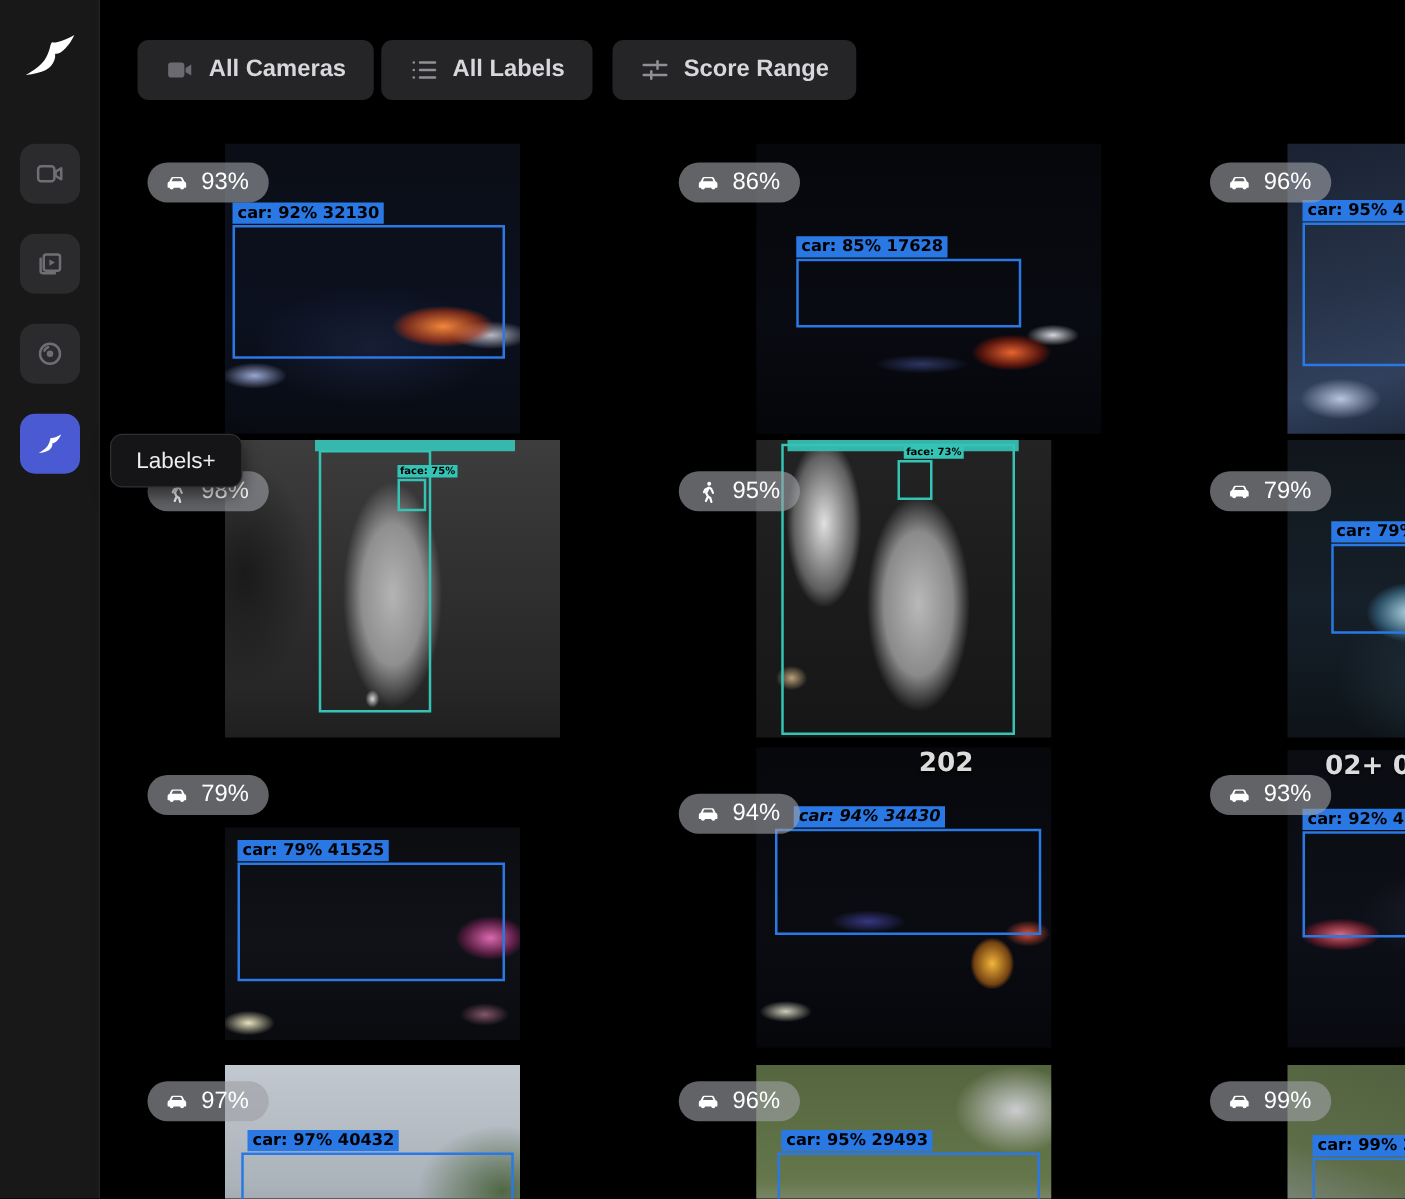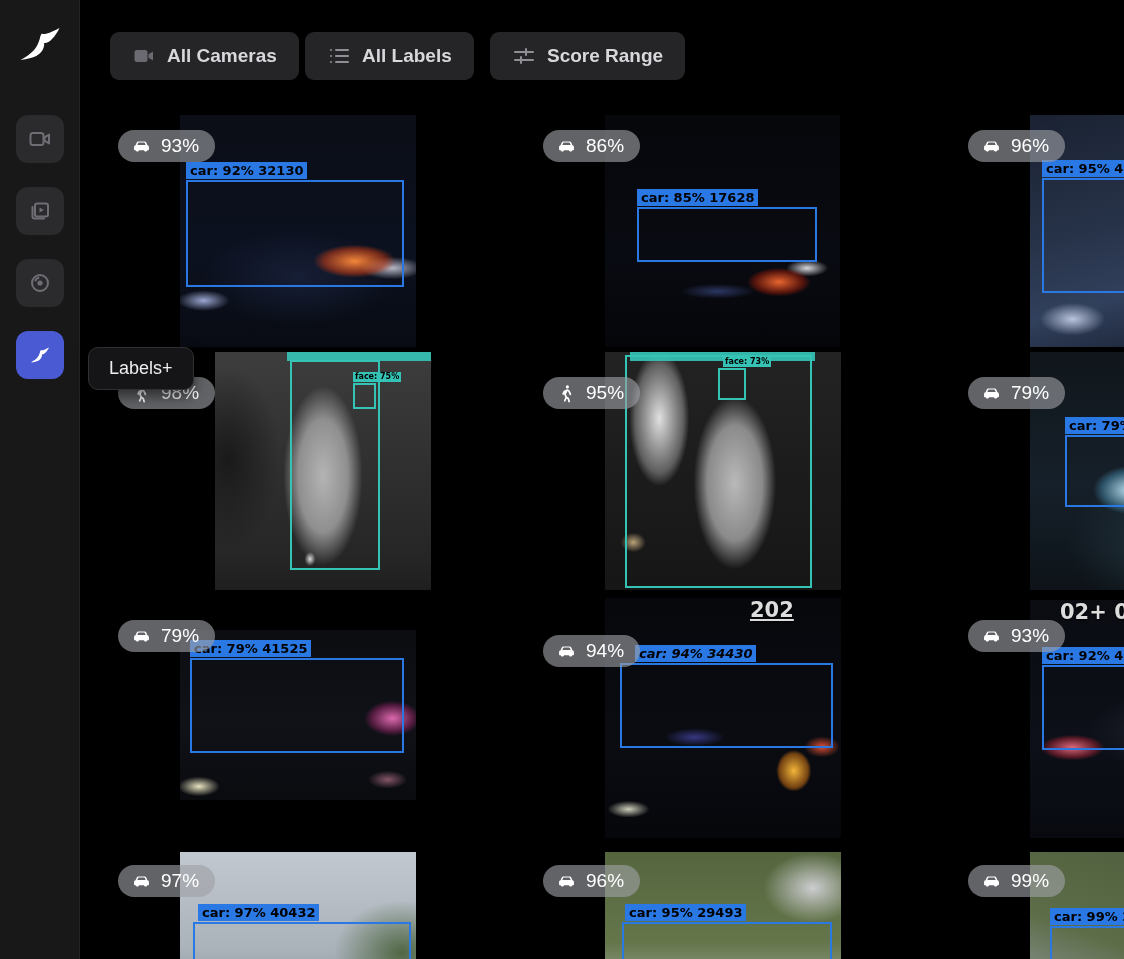--- a/index.html
+++ b/index.html
@@ -70,21 +70,21 @@
     radial-gradient(18px 14px at 12% 80%,rgba(255,220,160,.7),transparent 70%),
     linear-gradient(180deg,#232323,#1c1c1c 50%,#161616); text-decoration: underline;}
   .scene-night-teal{background:
     radial-gradient(45px 30px at 42% 58%,rgba(200,240,255,.9),rgba(80,160,200,.4) 60%,transparent 80%),
     radial-gradient(100px 80px at 50% 80%,rgba(40,60,70,.6),transparent 80%),
     linear-gradient(180deg,#10161b,#16202a 55%,#0d1318);}
   .scene-night-street{background:
     radial-gradient(35px 22px at 90% 52%,rgba(255,120,200,.85),rgba(180,40,120,.4) 60%,transparent 80%),
     radial-gradient(30px 14px at 8% 92%,rgba(255,250,210,.9),transparent 70%),
     radial-gradient(26px 12px at 88% 88%,rgba(255,160,190,.5),transparent 75%),
-    linear-gradient(180deg,#0c0d11,#101218 55%,#0a0b0f);}
+    linear-gradient(180deg,#0c0d11,#101218 55%,#0a0b0f); margin-top: 32px;}
   .scene-night-orange{background:
     radial-gradient(22px 26px at 80% 72%,rgba(255,190,60,.95),rgba(220,120,20,.5) 65%,transparent 80%),
     radial-gradient(24px 14px at 92% 62%,rgba(255,90,60,.85),transparent 75%),
     radial-gradient(40px 12px at 38% 58%,rgba(90,90,220,.55),transparent 75%),
     radial-gradient(30px 12px at 10% 88%,rgba(255,255,230,.8),transparent 70%),
     linear-gradient(180deg,#07080c,#0a0c12 60%,#06070b);}
   .scene-night-red-3{background:
     radial-gradient(40px 16px at 18% 62%,rgba(255,120,140,.85),rgba(200,40,60,.4) 60%,transparent 80%),
     radial-gradient(120px 50px at 65% 55%,rgba(40,45,60,.7),transparent 80%),
     linear-gradient(180deg,#0a0c12,#0d1018 60%,#080a10);}
@@ -204,21 +204,21 @@
     <div class="badge" style="left: 8px; top: 20px;">
       <span class="badge-icon" style="display: flex;">
             <svg viewBox="0 0 24 24">
               <path d="M5.2 10.6 6.6 7.5A2 2 0 0 1 8.4 6.3h7.2a2 2 0 0 1 1.8 1.2l1.4 3.1c.9.2 1.7 1 1.7 2v2.9a.8.8 0 0 1-.8.8h-1a2 2 0 0 1-3.9 0H9.2a2 2 0 0 1-3.9 0h-1a.8.8 0 0 1-.8-.8v-2.9c0-1 .8-1.8 1.7-2zm2 -.3h9.6l-1-2.3a.8.8 0 0 0-.7-.5H8.9a.8.8 0 0 0-.7.5z"></path>
               <circle cx="7.3" cy="16.2" r="1.2"></circle>
               <circle cx="16.7" cy="16.2" r="1.2"></circle>
             </svg>
           </span>
       <span class="badge-score">86%</span>
     </div>
-    <div class="snap scene-night-red-2" style="left: 70px; top: 5px; width: 235px; height: 232px;">
+    <div class="snap scene-night-red-2" style="left: 70px; top: 5px; width: 276px; height: 232px;">
           <div class="bbox" style="left: 32px; top: 92px; width: 180px; height: 55px; border-color: rgb(42, 120, 228);"></div>
           <div class="bbox-label" style="left: 32px; top: 74px; background: rgb(42, 120, 228);">car: 85% 17628</div>
         </div>
   </div>
       <div class="cell" style="left: 960px; top: 110px;">
     <div class="badge" style="left: 8px; top: 20px;">
       <span class="badge-icon" style="display: flex;">
             <svg viewBox="0 0 24 24">
               <path d="M5.2 10.6 6.6 7.5A2 2 0 0 1 8.4 6.3h7.2a2 2 0 0 1 1.8 1.2l1.4 3.1c.9.2 1.7 1 1.7 2v2.9a.8.8 0 0 1-.8.8h-1a2 2 0 0 1-3.9 0H9.2a2 2 0 0 1-3.9 0h-1a.8.8 0 0 1-.8-.8v-2.9c0-1 .8-1.8 1.7-2zm2 -.3h9.6l-1-2.3a.8.8 0 0 0-.7-.5H8.9a.8.8 0 0 0-.7.5z"></path>
               <circle cx="7.3" cy="16.2" r="1.2"></circle>
@@ -235,21 +235,21 @@
       <div class="cell" style="left: 110px; top: 352px;">
     <div class="badge" style="left: 8px; top: 25px;">
       <span class="badge-icon" style="display: flex;">
             <svg viewBox="0 0 24 24" class="stroked">
               <circle cx="13" cy="4.5" r="1.8" fill="#fff" stroke="none"></circle>
               <path d="M12.6 8.2 10.2 13l1.6 3.2-1.8 4.1M12.6 8.2c1 0 2.4 1 2.8 2.2l1 2.6M12.6 8.2 9.4 9.8 8.2 12.4M11.8 16.2l2.2 1.4 1 3.6"></path>
             </svg>
           </span>
       <span class="badge-score">98%</span>
     </div>
-    <div class="snap scene-ir-yard" style="left: 70px; top: 0px; width: 216px; height: 238px; margin-left: 35px;">
+    <div class="snap scene-ir-yard" style="left: 70px; top: 0px; width: 268px; height: 238px;">
           <div class="bbox" style="left: 75px; top: 8px; width: 90px; height: 210px; border-color: rgb(53, 195, 181);"></div>
           <div class="top-strip" style="left: 72px; width: 160px; background: rgb(53, 195, 181);"></div>
           <div class="bbox" style="left: 138px; top: 31px; width: 23px; height: 26px; border-color: rgb(53, 195, 181);"></div>
           <div class="face-label" style="left: 138px; top: 20px; background: rgb(53, 195, 181);">face: 75%</div>
         </div>
   </div>
       <div class="cell" style="left: 535px; top: 352px;">
     <div class="badge" style="left: 8px; top: 25px;">
       <span class="badge-icon" style="display: flex;">
             <svg viewBox="0 0 24 24" class="stroked">
@@ -305,21 +305,21 @@
               <path d="M5.2 10.6 6.6 7.5A2 2 0 0 1 8.4 6.3h7.2a2 2 0 0 1 1.8 1.2l1.4 3.1c.9.2 1.7 1 1.7 2v2.9a.8.8 0 0 1-.8.8h-1a2 2 0 0 1-3.9 0H9.2a2 2 0 0 1-3.9 0h-1a.8.8 0 0 1-.8-.8v-2.9c0-1 .8-1.8 1.7-2zm2 -.3h9.6l-1-2.3a.8.8 0 0 0-.7-.5H8.9a.8.8 0 0 0-.7.5z"></path>
               <circle cx="7.3" cy="16.2" r="1.2"></circle>
               <circle cx="16.7" cy="16.2" r="1.2"></circle>
             </svg>
           </span>
       <span class="badge-score">94%</span>
     </div>
     <div class="snap scene-night-orange" style="left: 70px; top: 3px; width: 236px; height: 240px;">
           <div class="bbox" style="left: 15px; top: 65px; width: 213px; height: 85px; border-color: rgb(42, 120, 228);"></div>
           <div class="bbox-label" style="left: 30px; top: 47px; background: rgb(42, 120, 228); font-style: italic;">car: 94% 34430</div>
-          <div class="ts" style="left: 145px; top: 0px; text-decoration: underline;">202</div>
+          <div class="ts" style="left: 130px; top: 0px;">202</div>
         </div>
   </div>
       <div class="cell" style="left: 960px; top: 595px;">
     <div class="badge" style="left: 8px; top: 25px;">
       <span class="badge-icon" style="display: flex;">
             <svg viewBox="0 0 24 24">
               <path d="M5.2 10.6 6.6 7.5A2 2 0 0 1 8.4 6.3h7.2a2 2 0 0 1 1.8 1.2l1.4 3.1c.9.2 1.7 1 1.7 2v2.9a.8.8 0 0 1-.8.8h-1a2 2 0 0 1-3.9 0H9.2a2 2 0 0 1-3.9 0h-1a.8.8 0 0 1-.8-.8v-2.9c0-1 .8-1.8 1.7-2zm2 -.3h9.6l-1-2.3a.8.8 0 0 0-.7-.5H8.9a.8.8 0 0 0-.7.5z"></path>
               <circle cx="7.3" cy="16.2" r="1.2"></circle>
               <circle cx="16.7" cy="16.2" r="1.2"></circle>
             </svg>

